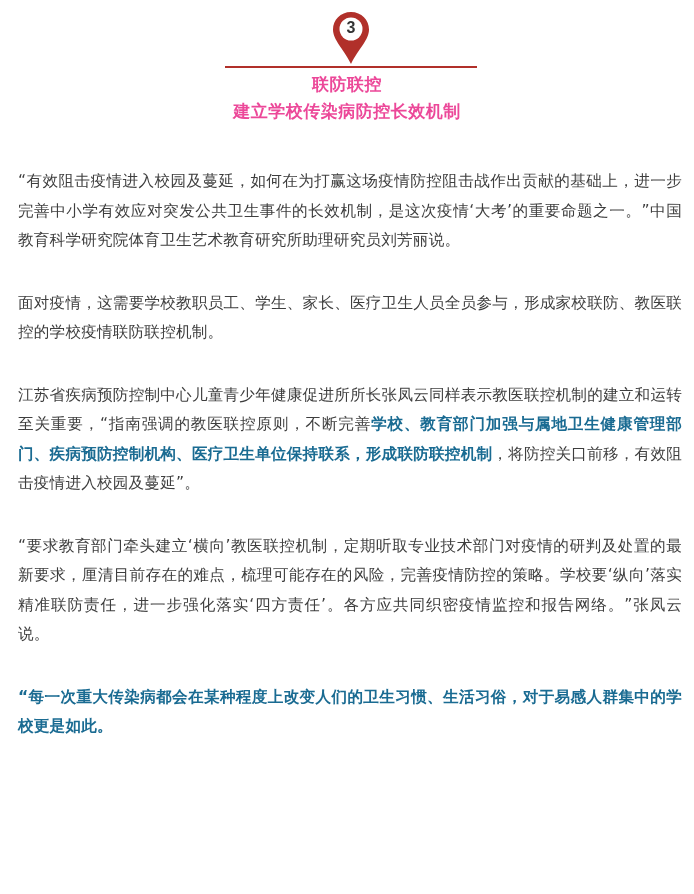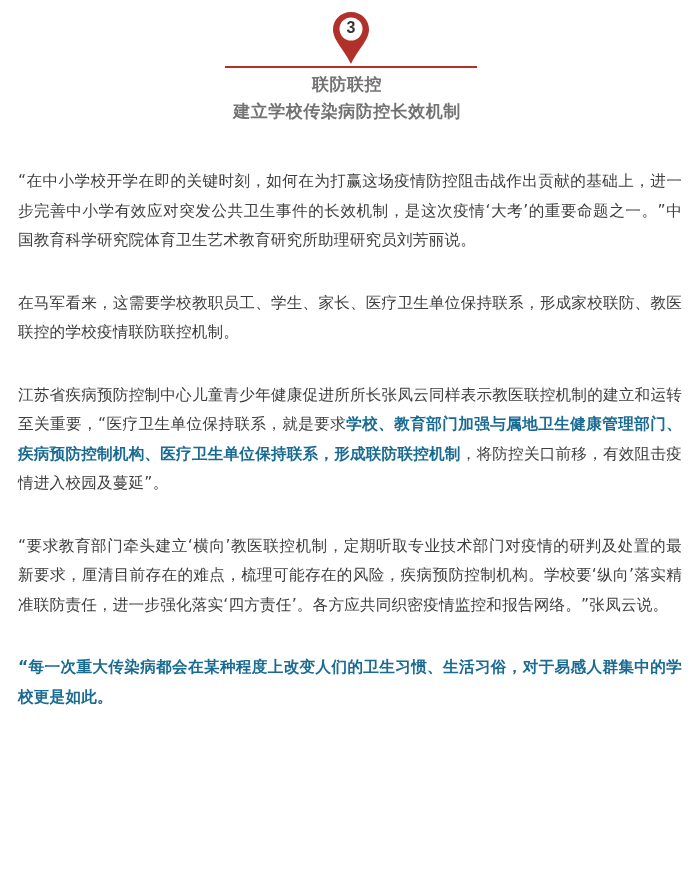--- a/index.html
+++ b/index.html
@@ -47,21 +47,21 @@
     width: 252px;
     height: 2px;
     background: #b1302a;
   }
   .title1, .title2 {
     position: absolute;
     left: 0;
     width: 694px;
     text-align: center;
     font-weight: bold;
-    color: #737373;
+    color: #ec4899;
     font-size: 17px;
     letter-spacing: 0.5px;
   }
   .title1 { top: 73px; }
   .title2 { top: 100px; text-align: center; }
 
   .content {
     position: absolute;
     left: 18px;
     top: 167px;
@@ -90,23 +90,23 @@
       <circle cx="20" cy="19" r="11.5" fill="#ffffff"></circle>
     </svg>
     <div class="marker-num">3</div>
   </div>
   <div class="rule"></div>
   <div class="title1">联防联控</div>
   <div class="title2">建立学校传染病防控长效机制</div>
 </div>
 
 <div class="content">
-  <p class="para">“在中小学校开学在即的关键时刻，如何在为打赢这场疫情防控阻击战作出贡献的基础上，进一步完善中小学有效应对突发公共卫生事件的长效机制，是这次疫情‘大考’的重要命题之一。”中国教育科学研究院体育卫生艺术教育研究所助理研究员刘芳丽说。</p>
+  <p class="para">“有效阻击疫情进入校园及蔓延，如何在为打赢这场疫情防控阻击战作出贡献的基础上，进一步完善中小学有效应对突发公共卫生事件的长效机制，是这次疫情‘大考’的重要命题之一。”中国教育科学研究院体育卫生艺术教育研究所助理研究员刘芳丽说。</p>
 
-  <p class="para">在马军看来，这需要学校教职员工、学生、家长、医疗卫生单位保持联系，形成家校联防、教医联控的学校疫情联防联控机制。</p>
+  <p class="para">面对疫情，这需要学校教职员工、学生、家长、医疗卫生人员全员参与，形成家校联防、教医联控的学校疫情联防联控机制。</p>
 
-  <p class="para"><span>江苏省疾病预防控制中心儿童青少年健康促进所所长张凤云同样表示教医联控机制的建立和运转至关重要，“医疗卫生单位保持联系，就是要求</span><span class="hl">学校、教育部门加强与属地卫生健康管理部门、疾病预防控制机构、医疗卫生单位保持联系，形成联防联控机制</span><span>，将防控关口前移，有效阻击疫情进入校园及蔓延”。</span></p>
+  <p class="para"><span>江苏省疾病预防控制中心儿童青少年健康促进所所长张凤云同样表示教医联控机制的建立和运转至关重要，“指南强调的教医联控原则，不断完善</span><span class="hl">学校、教育部门加强与属地卫生健康管理部门、疾病预防控制机构、医疗卫生单位保持联系，形成联防联控机制</span><span>，将防控关口前移，有效阻击疫情进入校园及蔓延”。</span></p>
 
-  <p class="para">“要求教育部门牵头建立‘横向’教医联控机制，定期听取专业技术部门对疫情的研判及处置的最新要求，厘清目前存在的难点，梳理可能存在的风险，疾病预防控制机构。学校要‘纵向’落实精准联防责任，进一步强化落实‘四方责任’。各方应共同织密疫情监控和报告网络。”张凤云说。</p>
+  <p class="para">“要求教育部门牵头建立‘横向’教医联控机制，定期听取专业技术部门对疫情的研判及处置的最新要求，厘清目前存在的难点，梳理可能存在的风险，完善疫情防控的策略。学校要‘纵向’落实精准联防责任，进一步强化落实‘四方责任’。各方应共同织密疫情监控和报告网络。”张凤云说。</p>
 
 
   <p class="para"><span class="hl">“每一次重大传染病都会在某种程度上改变人们的卫生习惯、生活习俗，对于易感人群集中的学校更是如此。</span></p>
 </div>
 
 </body></html>

